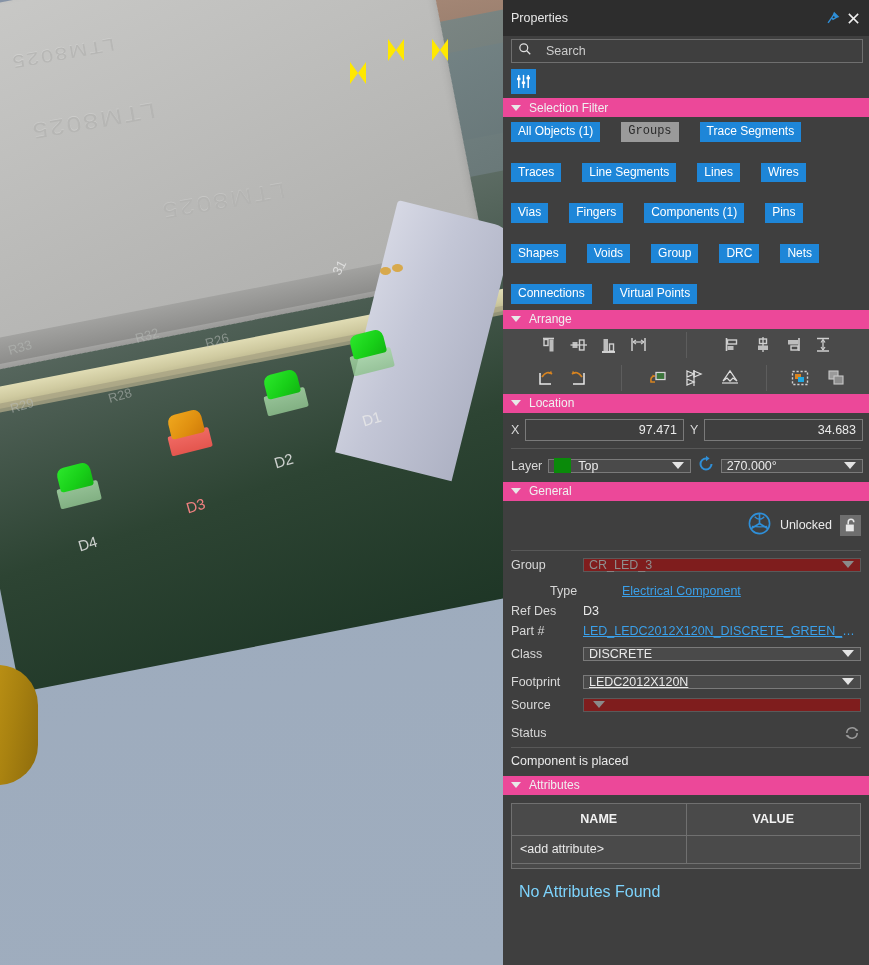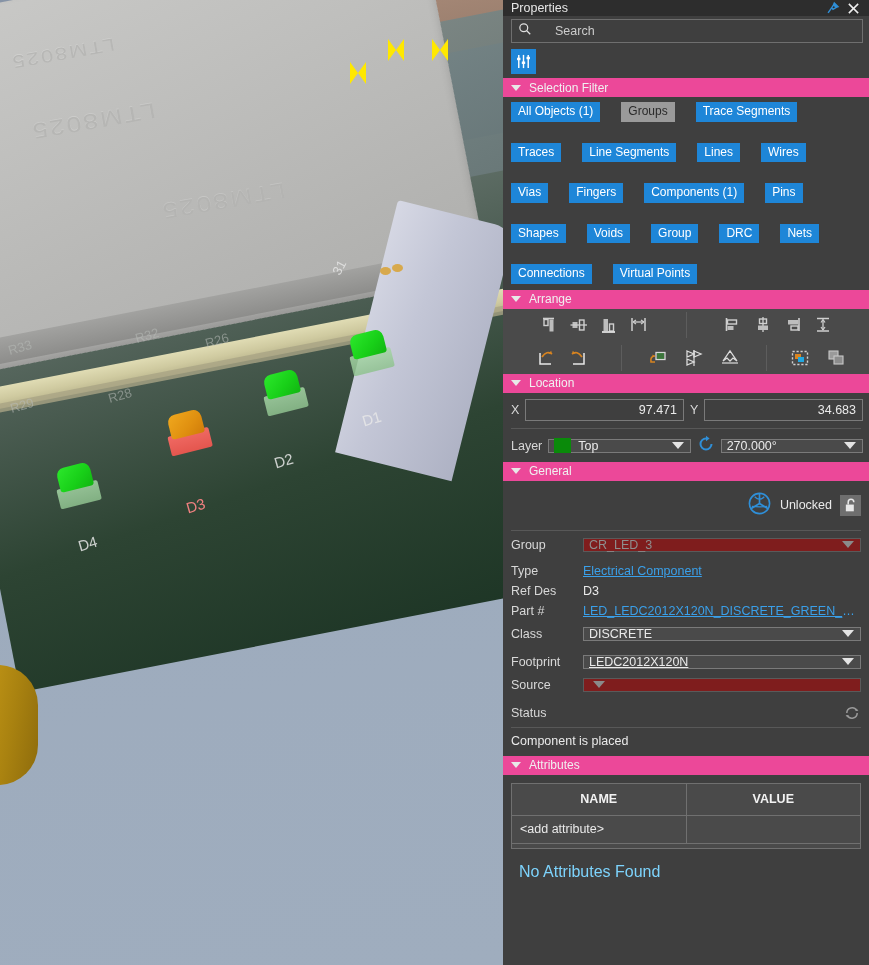--- a/index.html
+++ b/index.html
@@ -109,51 +109,51 @@
   .gold-cap {
     position: absolute; left: -22px; top: 665px; width: 60px; height: 120px;
     background: linear-gradient(100deg, #c79a18 0%, #a98210 55%, #8d6b0c 100%);
     border-radius: 0 40px 40px 0;
   }
   .pad-gold { position: absolute; width: 11px; height: 8px; background: #d8a43c; border-radius: 50%; opacity: .9; }
 
   
   .panel { width: 366px; height: 965px; background: #3f3f3f; display: flex; flex-direction: column; }
   .titlebar {
-    height: 16px; background: #2d2d2d; display: flex; align-items: center;
+    height: 36px; background: #2d2d2d; display: flex; align-items: center;
     padding: 0 6px 0 8px; flex: none;
   }
   .titlebar .title { color: #e6e6e6; font-size: 12.5px; flex: 1; }
   .tb-btn { width: 20px; height: 20px; display: flex; align-items: center; justify-content: center; cursor: pointer; }
   .searchrow { height: 30px; background: #3f3f3f; padding: 3px 6px 0 8px; flex: none; }
   .searchbox {
     height: 24px; background: #3f3f3f; border: 1px solid #6f6f6f;
     display: flex; align-items: center; padding: 0 6px;
   }
-  .searchbox .ph { color: #cccccc; font-size: 12.5px; margin-left: 23px; }
+  .searchbox .ph { color: #cccccc; font-size: 12.5px; margin-left: 14px; }
   .filterrow { height: 32px; padding: 3px 8px 0 8px; flex: none; }
   .filter-btn {
     width: 25px; height: 25px; background: #1e86d8; display: flex;
     align-items: center; justify-content: center; cursor: pointer;
   }
   .section-header {
     height: 19px; background: #ec4899; display: flex; align-items: center;
     padding-left: 8px; color: #f0f0f0; font-size: 12px; flex: none; cursor: pointer;
   }
   .caret { width: 0; height: 0; border-left: 5px solid transparent; border-right: 5px solid transparent;
     border-top: 6px solid #e8e8e8; margin-right: 8px; }
   .sec-body { background: #3f3f3f; }
 
   
   .chips { padding: 5px 6px 6px 8px; display: flex; flex-wrap: wrap; gap: 21px; background: #3f3f3f; }
   .chip {
     background: #1e86d8; color: #ffffff; font-size: 12px; padding: 3px 7px 4px 7px;
     white-space: nowrap; cursor: pointer; line-height: 1.05;
   }
-  .chip.off { background: #9a9a9a; color: #2a2a2a; }
+  .chip.off { background: #9a9a9a; color: #2a2a2a; font-family: Liberation Mono, monospace; }
 
   
   .toolrow { display: flex; align-items: center; height: 33px; background: #4a4a4a; }
   .toolrow.r2 { height: 32px; }
   .tgroup { display: flex; align-items: center; height: 100%; padding: 0 6px; }
   .tgroup.grow { flex: 1; }
   .tsep { width: 1px; height: 26px; background: #5d5d5d; }
   .ticon { width: 30px; height: 26px; display: flex; align-items: center; justify-content: center; cursor: pointer; }
 
   
@@ -525,21 +525,21 @@
         </span>
       </div>
       <div class="divider"></div>
       <div class="frow" style="padding-top:7px;">
         <span class="fl">Group</span>
         <div class="combo disabled" style="flex:1;">
           <span class="cval">CR_LED_3</span>
           <span class="arrow-dn dim"></span>
         </div>
       </div>
-      <div class="frow" style="padding-top:9px;">
+      <div class="frow" style="padding-top:9px;margin-left:39px;">
         <span class="fl">Type</span>
         <span class="link">Electrical Component</span>
       </div>
       <div class="frow">
         <span class="fl">Ref Des</span>
         <span class="plain">D3</span>
       </div>
       <div class="frow">
         <span class="fl">Part #</span>
         <span class="link" style="flex:1;">LED_LEDC2012X120N_DISCRETE_GREEN_EMA-0000…</span>

